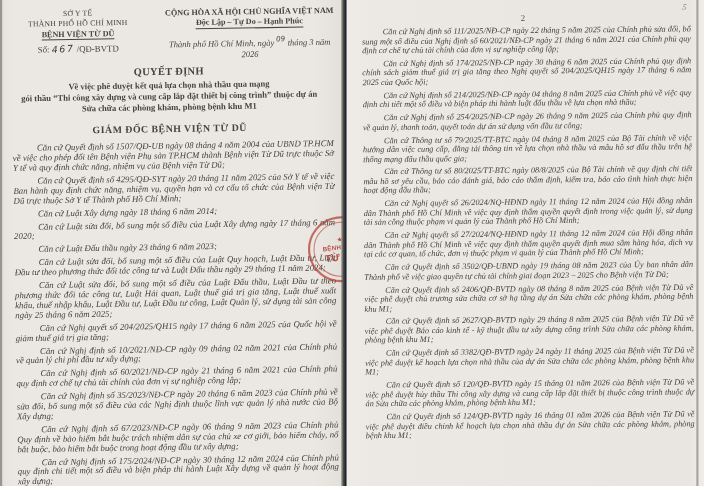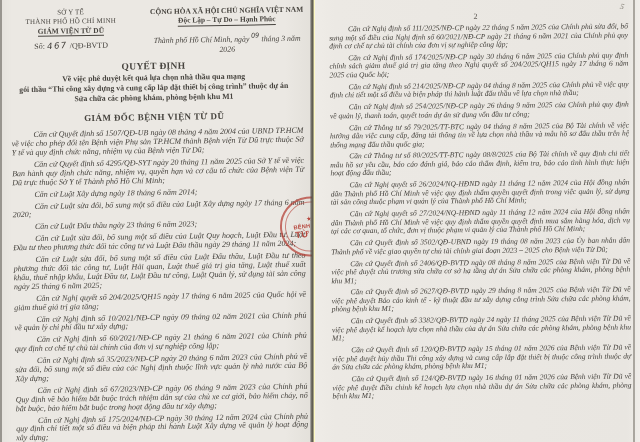--- a/index.html
+++ b/index.html
@@ -1,16 +1,16 @@
 <!DOCTYPE html>
 <html><head>
 <meta charset="utf-8">
 <style>
   html,body{margin:0;padding:0;background:#b8b4ad;}
-  #scan{position:relative;width:640px;height:442px;overflow:hidden;background:#fef9c3;
+  #scan{position:relative;width:640px;height:442px;overflow:hidden;background:#0f172a;
         font-family:"Liberation Serif", serif;color:#47443f;}
   
   .page{position:absolute;top:0;height:442px;overflow:hidden;background:#eae7e2;}
   #left-page{left:0;width:312px;background:linear-gradient(90deg,#e5e2dd 0,#ebe8e3 12px,#ebe8e3 285px,#e3e0da 100%);}
   #right-page{left:315px;width:325px;background:linear-gradient(90deg,#efece7 0,#ece9e4 20px,#e9e6e1 96%,#f0ede9 100%);}
   .page-inner{position:relative;width:100%;height:100%;}
   #left-page .page-inner{transform:rotate(-0.9deg);transform-origin:50% 50%;}
   #right-page .page-inner{transform:rotate(-0.55deg);transform-origin:50% 50%;}
   
   #left-edge{position:absolute;left:0;top:0;width:2px;height:442px;background:#5a564f;opacity:.55;}
@@ -57,21 +57,21 @@
 
 <div id="scan">
 
   <div class="page" id="left-page">
     <div class="page-inner">
 
       <div class="hdr-row">
         <div class="hdr-col-left">
           <div class="hdr-small">SỞ Y TẾ</div>
           <div class="hdr-small">THÀNH PHỐ HỒ CHÍ MINH</div>
-          <div class="hdr-bold"><span class="u">GIÁM VIỆN TỪ DŨ</span></div>
+          <div class="hdr-bold"><span class="u">BỆNH VIỆN TỪ DŨ</span></div>
           <div class="doc-number">
             <span>Số:</span>
             <span class="handwrite">467</span>
             <span>/QĐ-BVTD</span>
           </div>
         </div>
         <div class="hdr-col-right">
           <div class="hdr-bold">CỘNG HÒA XÃ HỘI CHỦ NGHĨA VIỆT NAM</div>
           <div class="hdr-bold"><span class="u">Độc Lập – Tự Do – Hạnh Phúc</span></div>
           <div class="dateline">

